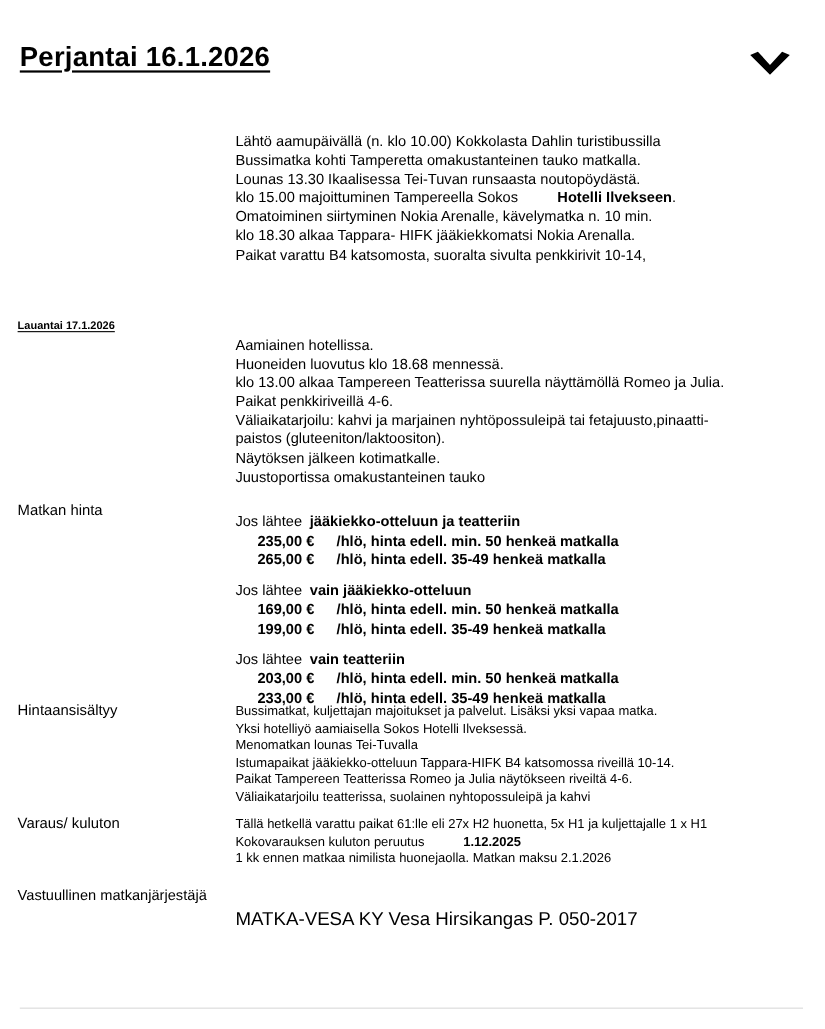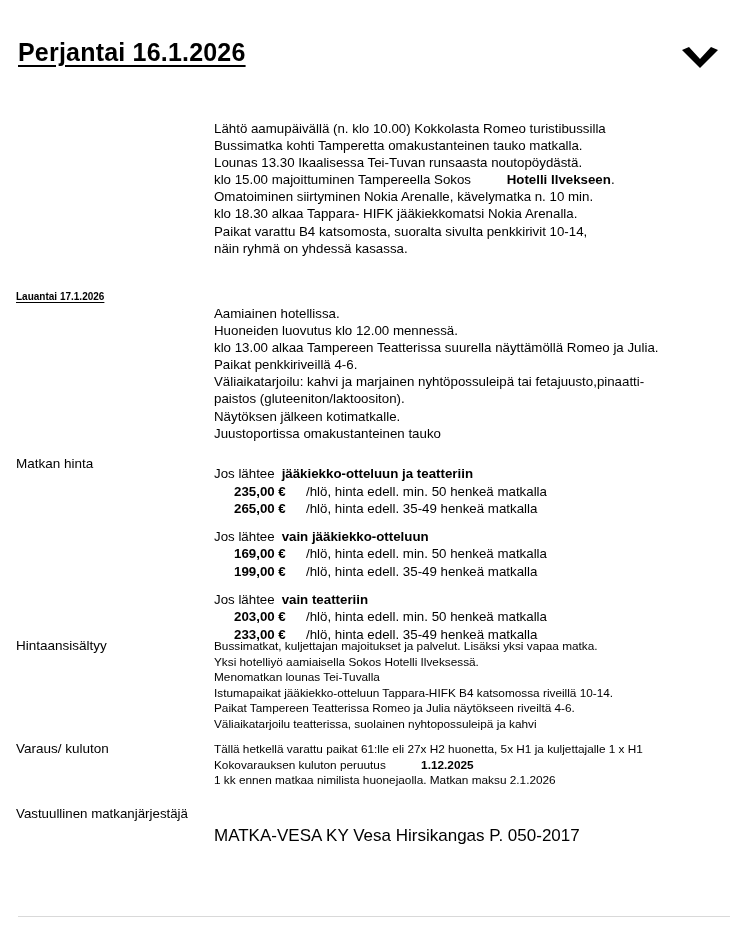--- a/index.html
+++ b/index.html
@@ -103,21 +103,21 @@
     margin-top: 10px;
   }
   .price-intro .lead { font-weight: normal; }
   .price-intro .topic { font-weight: bold; margin-left: 7px; }
   .amount {
     font-weight: bold;
     width: 72px;
     display: inline-block;
     margin-left: 20px;
   }
-  .amount-desc { font-weight: normal; }
+  .amount-desc { font-weight: bold; }
 
   
   .resp-title {
     position: absolute;
     left: 16px;
     top: 0;
     font-size: 13.3px;
     line-height: 17px;
     white-space: nowrap;
   }
@@ -146,36 +146,35 @@
 
   <div class="header-row">
     <div class="doc-title">Perjantai 16.1.2026</div>
     <svg class="chevron" viewBox="0 0 44 28" xmlns="http://www.w3.org/2000/svg">
       <path d="M4 6 L22 24 L40 6 L33 3 L22 15 L11 3 Z" fill="#000000"></path>
     </svg>
   </div>
 
   <div class="block" style="top:120px;">
     <div class="body-col">
-      <div class="line">Lähtö aamupäivällä (n. klo 10.00) Kokkolasta Romeo turistibussilla</div>
+      <div class="line">Lähtö aamupäivällä (n. klo 10.00) Kokkolasta Dahlin turistibussilla</div>
       <div class="line">Bussimatka kohti Tamperetta omakustanteinen tauko matkalla.</div>
       <div class="line">Lounas 13.30 Ikaalisessa Tei-Tuvan runsaasta noutopöydästä.</div>
       <div class="line"><span>klo 15.00 majoittuminen Tampereella Sokos </span><span class="b">Hotelli Ilvekseen</span><span>.</span></div>
       <div class="line">Omatoiminen siirtyminen Nokia Arenalle, kävelymatka n. 10 min.</div>
       <div class="line">klo 18.30 alkaa Tappara- HIFK jääkiekkomatsi Nokia Arenalla.</div>
       <div class="line">Paikat varattu B4 katsomosta, suoralta sivulta penkkirivit 10-14,</div>
-      <div class="line">näin ryhmä on yhdessä kasassa.</div>
     </div>
   </div>
 
   <div class="block" style="top:288px;">
     <div class="label-col bold-underline">Lauantai 17.1.2026</div>
     <div class="body-col" style="top:17px;">
       <div class="line">Aamiainen hotellissa.</div>
-      <div class="line">Huoneiden luovutus klo 12.00 mennessä.</div>
+      <div class="line">Huoneiden luovutus klo 18.68 mennessä.</div>
       <div class="line">klo 13.00 alkaa Tampereen Teatterissa suurella näyttämöllä Romeo ja Julia.</div>
       <div class="line">Paikat penkkiriveillä 4-6.</div>
       <div class="line">Väliaikatarjoilu: kahvi ja marjainen nyhtöpossuleipä tai fetajuusto,pinaatti-</div>
       <div class="line">paistos (gluteeniton/laktoositon).</div>
       <div class="line">Näytöksen jälkeen kotimatkalle.</div>
       <div class="line">Juustoportissa omakustanteinen tauko</div>
     </div>
   </div>
 
   <div class="block" style="top:455px;">

